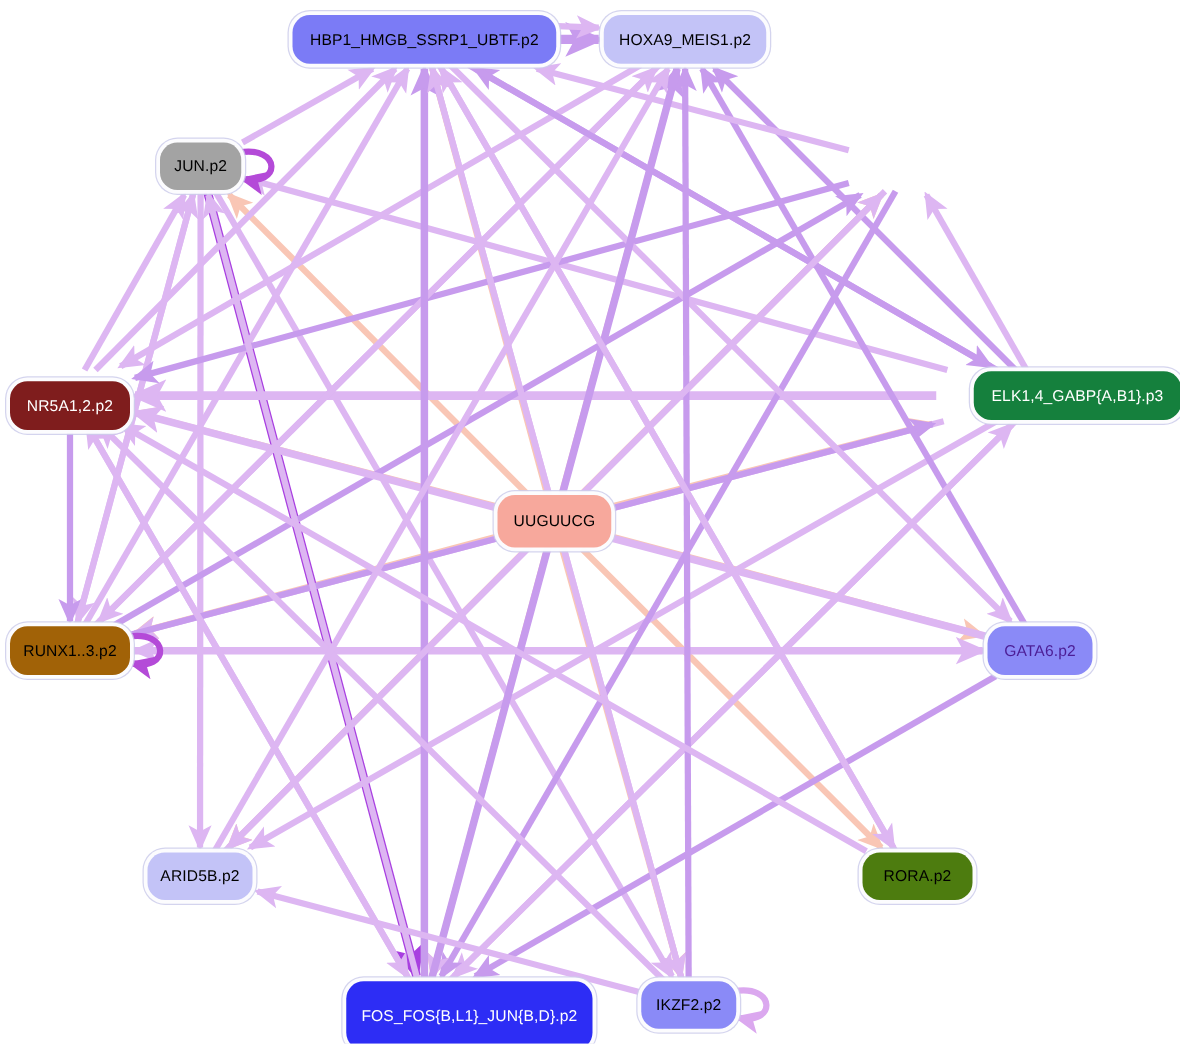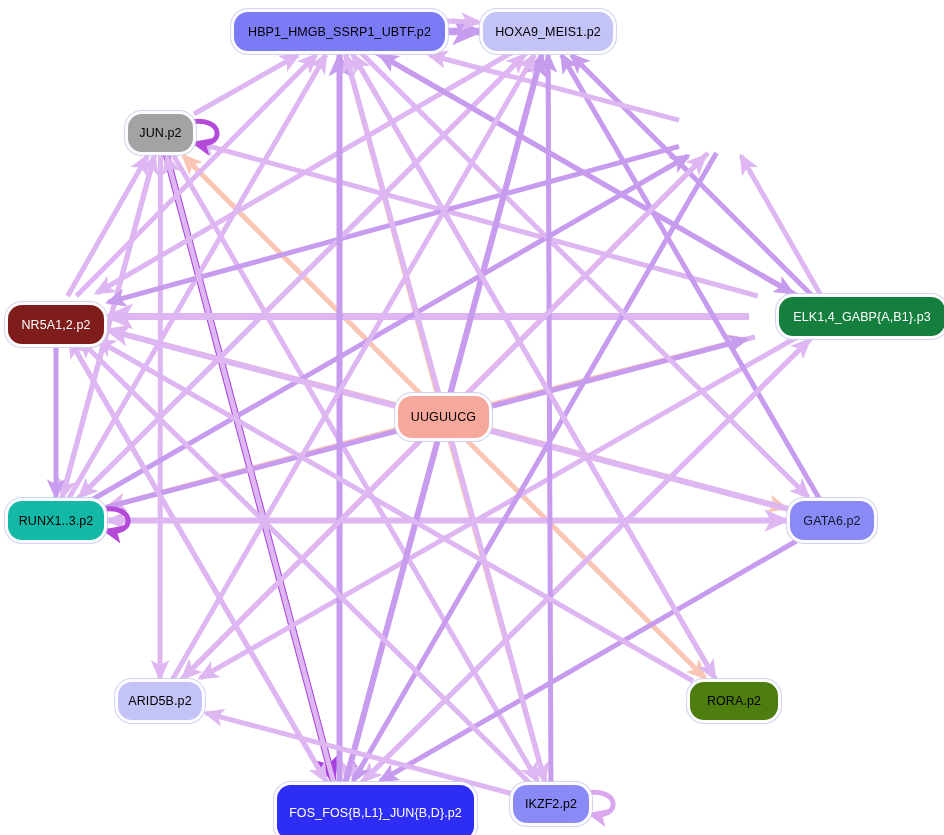--- a/index.html
+++ b/index.html
@@ -158,24 +158,24 @@
       </div>
       <div class="node" style="left: 8px; top: 305px; width: 96px; height: 39px; background: #7f1d1d; color: rgb(255, 255, 255); justify-content: center;">
         <span class="node-label">NR5A1,2.p2</span>
       </div>
       <div class="node" style="left: 750px; top: 297px; width: 166px; height: 39px; background: #15803d; color: rgb(255, 255, 255); margin-left: 29px;">
         <span class="node-label">ELK1,4_GABP{A,B1}.p3</span>
       </div>
       <div class="node" style="left: 398px; top: 396px; width: 91px; height: 42px; background: rgb(247, 168, 156); color: rgb(0, 0, 0);">
         <span class="node-label">UUGUUCG</span>
       </div>
-      <div class="node" style="left: 8px; top: 501px; width: 96px; height: 39px; background: #14b8a6; color: rgb(0, 0, 0);">
+      <div class="node" style="left: 8px; top: 501px; width: 96px; height: 39px; background: #a16207; color: rgb(0, 0, 0);">
         <span class="node-label">RUNX1..3.p2</span>
       </div>
-      <div class="node" style="left: 790px; top: 501px; width: 84px; height: 39px; background: rgb(138, 138, 247); color: #0f172a; text-align: right;">
+      <div class="node" style="left: 790px; top: 501px; width: 84px; height: 39px; background: rgb(138, 138, 247); color: #4c1d95; text-align: right;">
         <span class="node-label">GATA6.p2</span>
       </div>
       <div class="node" style="left: 118px; top: 682px; width: 84px; height: 38px; background: rgb(195, 195, 247); color: rgb(0, 0, 0);">
         <span class="node-label">ARID5B.p2</span>
       </div>
       <div class="node" style="left: 690px; top: 682px; width: 88px; height: 38px; background: #4d7c0f; color: rgb(0, 0, 0);">
         <span class="node-label">RORA.p2</span>
       </div>
       <div class="node" style="left: 241px; top: 785px; width: 197px; height: 55px; background: rgb(45, 45, 245); color: rgb(255, 255, 255); margin-left: 36px;">
         <span class="node-label">FOS_FOS{B,L1}_JUN{B,D}.p2</span>

